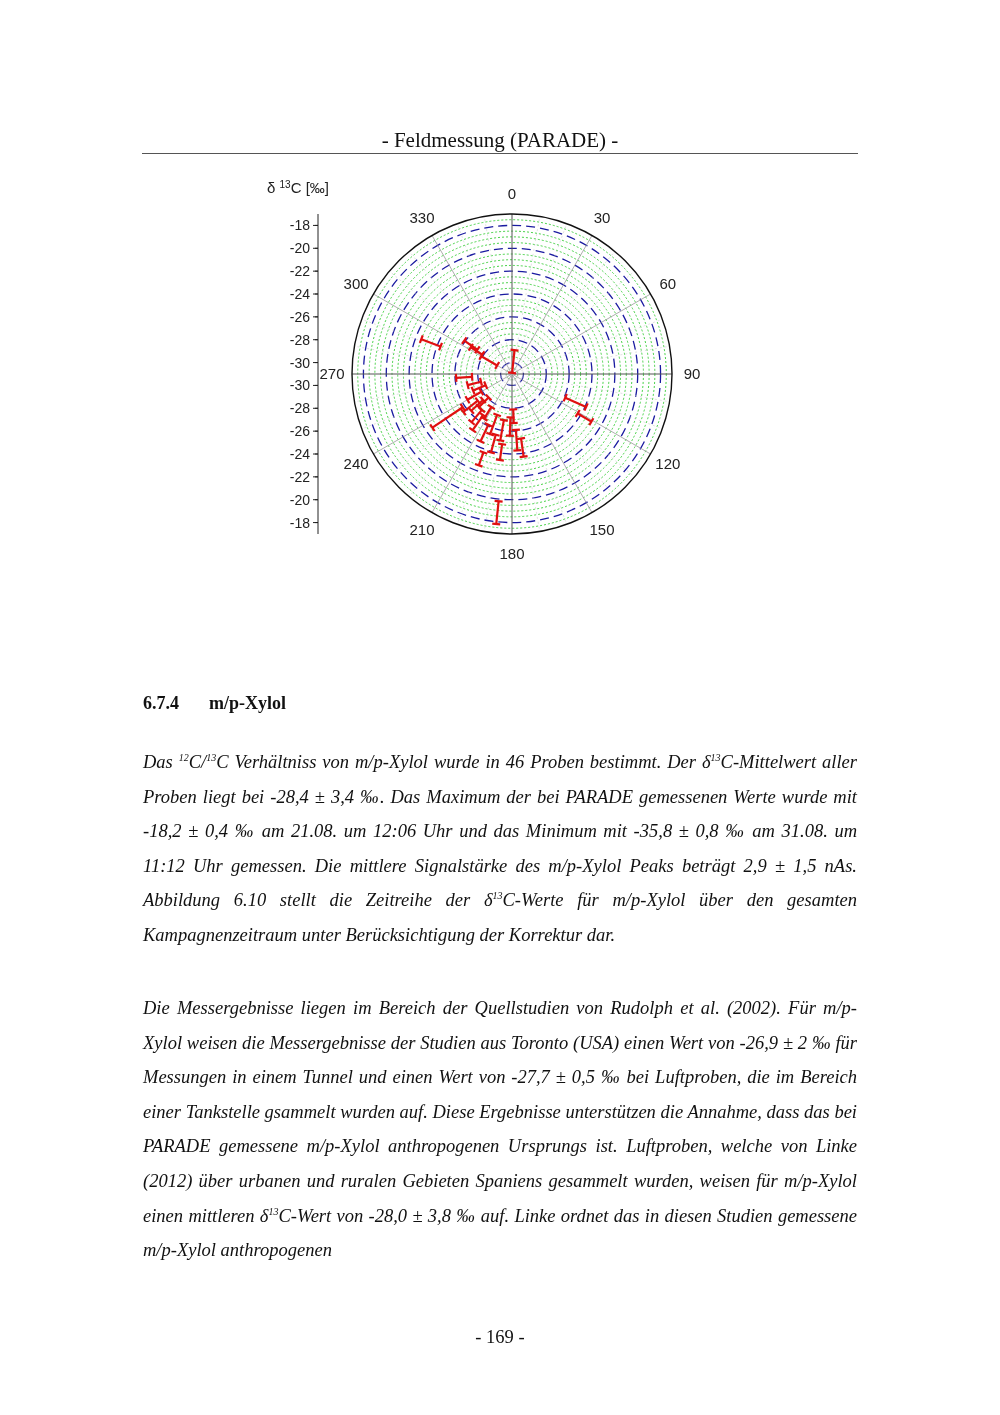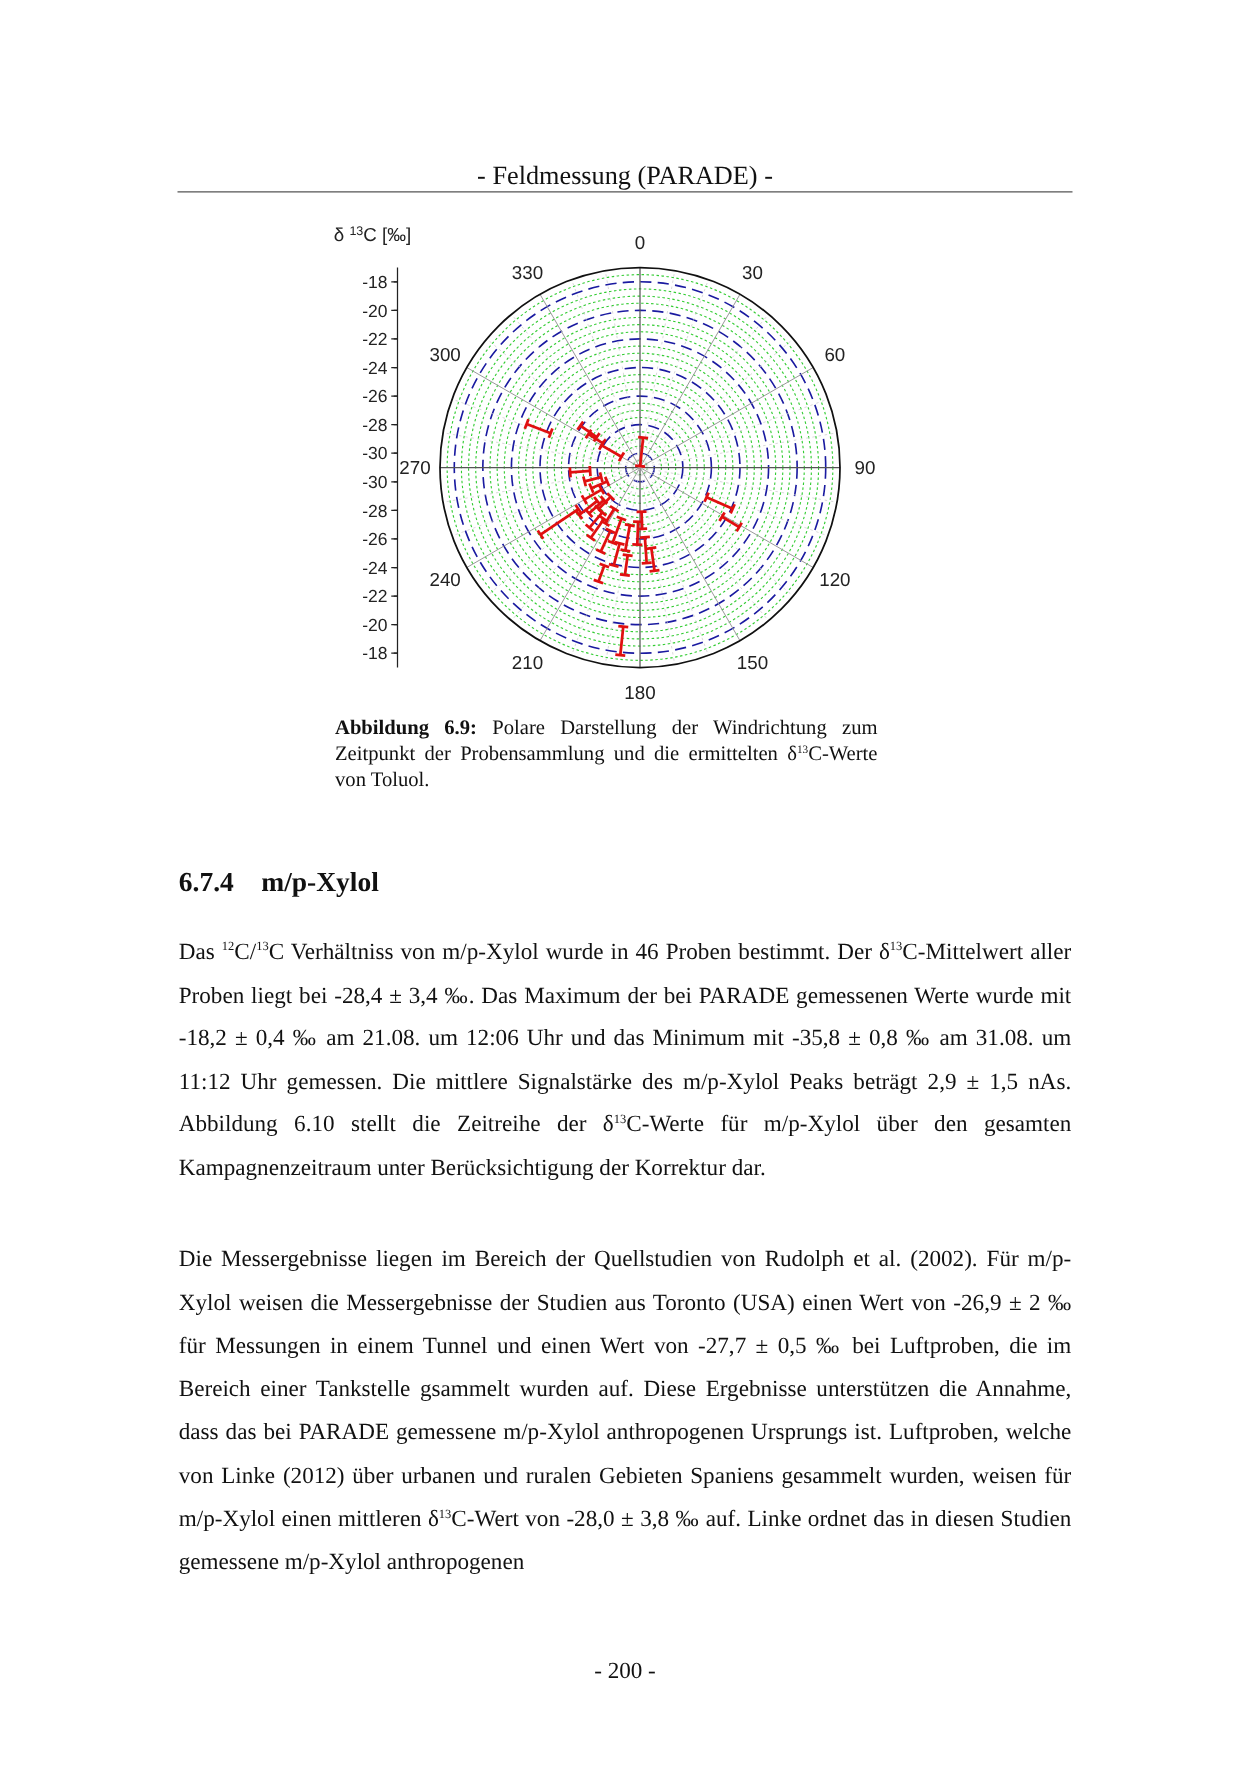--- a/index.html
+++ b/index.html
@@ -8,24 +8,24 @@
   .page { position: absolute; left: 0; top: 0; width: 1000px; height: 1415px; margin-top: 31px; }
   .running-header { position: absolute; left: 142px; top: 96px; width: 716px; text-align: center;
                     font-size: 21px; line-height: 26px; }
   .header-rule { position: absolute; left: 142px; top: 122px; width: 716px; height: 0;
                  border-top: 1px solid #555; }
   .figure { position: absolute; left: 255px; top: 140px; width: 460px; height: 395px; text-align: right; }
   .figure svg { width: 460px; height: 395px; display: block; }
   .caption { position: absolute; left: 268px; top: 540px; width: 434px; font-size: 16.5px;
              line-height: 21px; text-align: justify; }
   .caption b { font-weight: bold; }
-  .section-heading { position: absolute; left: 143px; top: 662px; font-size: 22px; font-weight: bold; }
+  .section-heading { position: absolute; left: 143px; top: 662px; font-size: 18px; font-weight: bold; }
   .section-heading .num { display: inline-block; width: 66px; }
   .para { position: absolute; left: 143px; width: 714px; font-size: 18.5px; line-height: 34.6px;
-          text-align: justify; }
+          text-align: justify; font-style: italic; }
   .para sup { font-size: 10px; vertical-align: 7px; line-height: 0; }
   .caption sup { font-size: 9px; vertical-align: 6px; line-height: 0; }
   .p1 { top: 714px; }
   .p2 { top: 960px; }
   .page-number { position: absolute; left: 440px; top: 1296px; width: 120px; text-align: center;
                  font-size: 18.5px; }
   .ax-text { font-family: "Liberation Sans", sans-serif; font-size: 15px; fill: #222; }
   .tick-text { font-family: "Liberation Sans", sans-serif; font-size: 14px; fill: #222; }
 </style>
 </head>
@@ -249,22 +249,21 @@
           <line x1="310.24664953116877" y1="226.70693576784663" x2="331.12768856299965" y2="236.00377332386492" stroke="#e01010" stroke-width="2.2"></line>
           <line x1="311.873596103472" y1="223.05275393727624" x2="308.61970295886556" y2="230.36111759841702" stroke="#e01010" stroke-width="2.2"></line>
           <line x1="332.75463513530286" y1="232.34959149329453" x2="329.50074199069644" y2="239.6579551544353" stroke="#e01010" stroke-width="2.2"></line>
           <line x1="322.63452473947603" y1="242.4372011645413" x2="336.34920155070984" y2="250.67781036310214" stroke="#e01010" stroke-width="2.2"></line>
           <line x1="324.69467703911624" y1="239.00853196173287" x2="320.5743724398358" y2="245.86587036734974" stroke="#e01010" stroke-width="2.2"></line>
           <line x1="338.40935385035004" y1="247.2491411602937" x2="334.2890492510696" y2="254.10647956591058" stroke="#e01010" stroke-width="2.2"></line>
         </g>
     </svg>
   </div>
 
-  <div class="caption"><b>Abbildung 6.9:</b><span> Polare Darstellung der Windrichtung zum Zeitpunkt der Probensammlung und die ermittelten δ</span><sup>13</sup><span>C-Werte von Toluol.</span></div>
 
   <div class="section-heading"><span class="num">6.7.4</span><span>m/p-Xylol</span></div>
 
   <div class="para p1"><span>Das </span><sup>12</sup><span>C/</span><sup>13</sup><span>C Verhältniss von m/p-Xylol wurde in 46 Proben bestimmt. Der δ</span><sup>13</sup><span>C-Mittelwert aller Proben liegt bei -28,4 ± 3,4 ‰. Das Maximum der bei PARADE gemessenen Werte wurde mit -18,2 ± 0,4 ‰ am 21.08. um 12:06 Uhr und das Minimum mit -35,8 ± 0,8 ‰ am 31.08. um 11:12 Uhr gemessen. Die mittlere Signalstärke des m/p-Xylol Peaks beträgt 2,9  ± 1,5 nAs. Abbildung 6.10 stellt die Zeitreihe der δ</span><sup>13</sup><span>C-Werte für m/p-Xylol über den gesamten Kampagnenzeitraum unter Berücksichtigung der Korrektur dar.</span></div>
 
   <div class="para p2"><span>Die Messergebnisse liegen im Bereich der Quellstudien von Rudolph et al. (2002). Für m/p-Xylol weisen die Messergebnisse der Studien aus Toronto (USA) einen Wert von -26,9 ± 2 ‰ für Messungen in einem Tunnel und einen Wert von -27,7 ± 0,5 ‰ bei Luftproben, die im Bereich einer Tankstelle gsammelt wurden auf. Diese Ergebnisse unterstützen die Annahme, dass das bei PARADE gemessene m/p-Xylol anthropogenen Ursprungs ist. Luftproben, welche von Linke (2012) über urbanen und ruralen Gebieten Spaniens gesammelt wurden, weisen für m/p-Xylol einen mittleren δ</span><sup>13</sup><span>C-Wert von -28,0 ± 3,8 ‰ auf. Linke ordnet das in diesen Studien gemessene m/p-Xylol anthropogenen</span></div>
 
-  <div class="page-number">- 200 -</div>
+  <div class="page-number">- 169 -</div>
 </div>
 
 </body></html>

